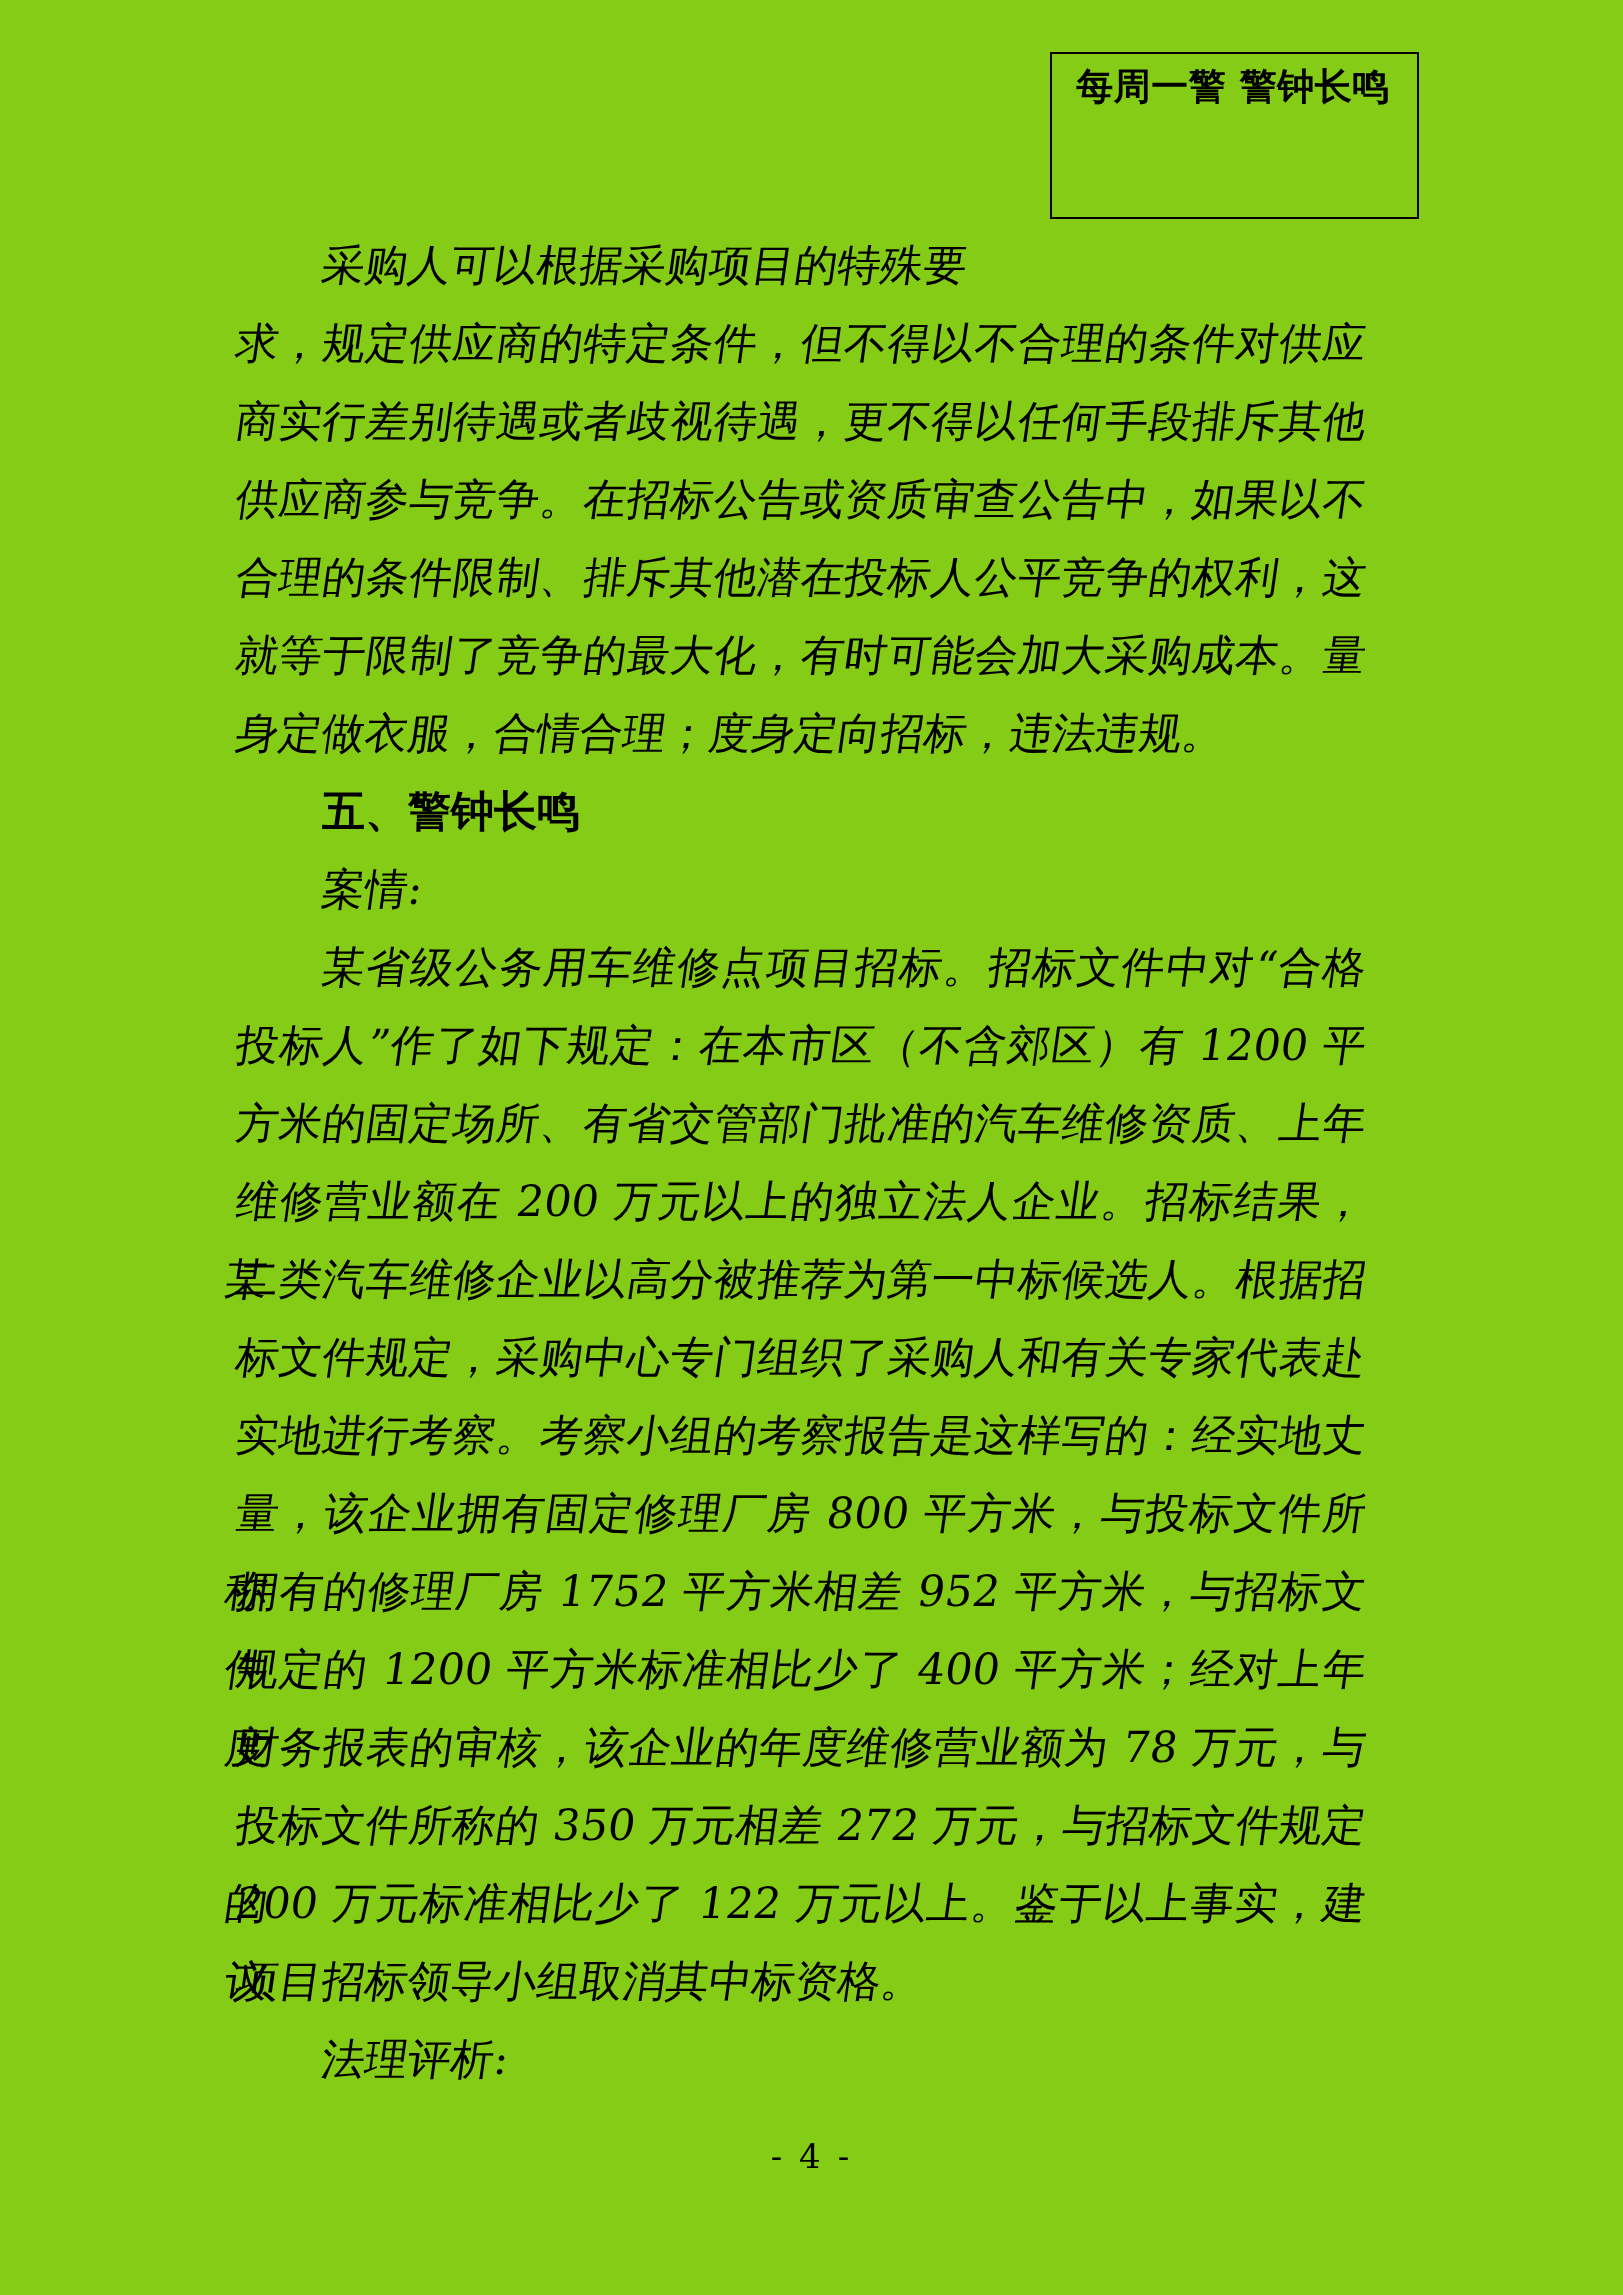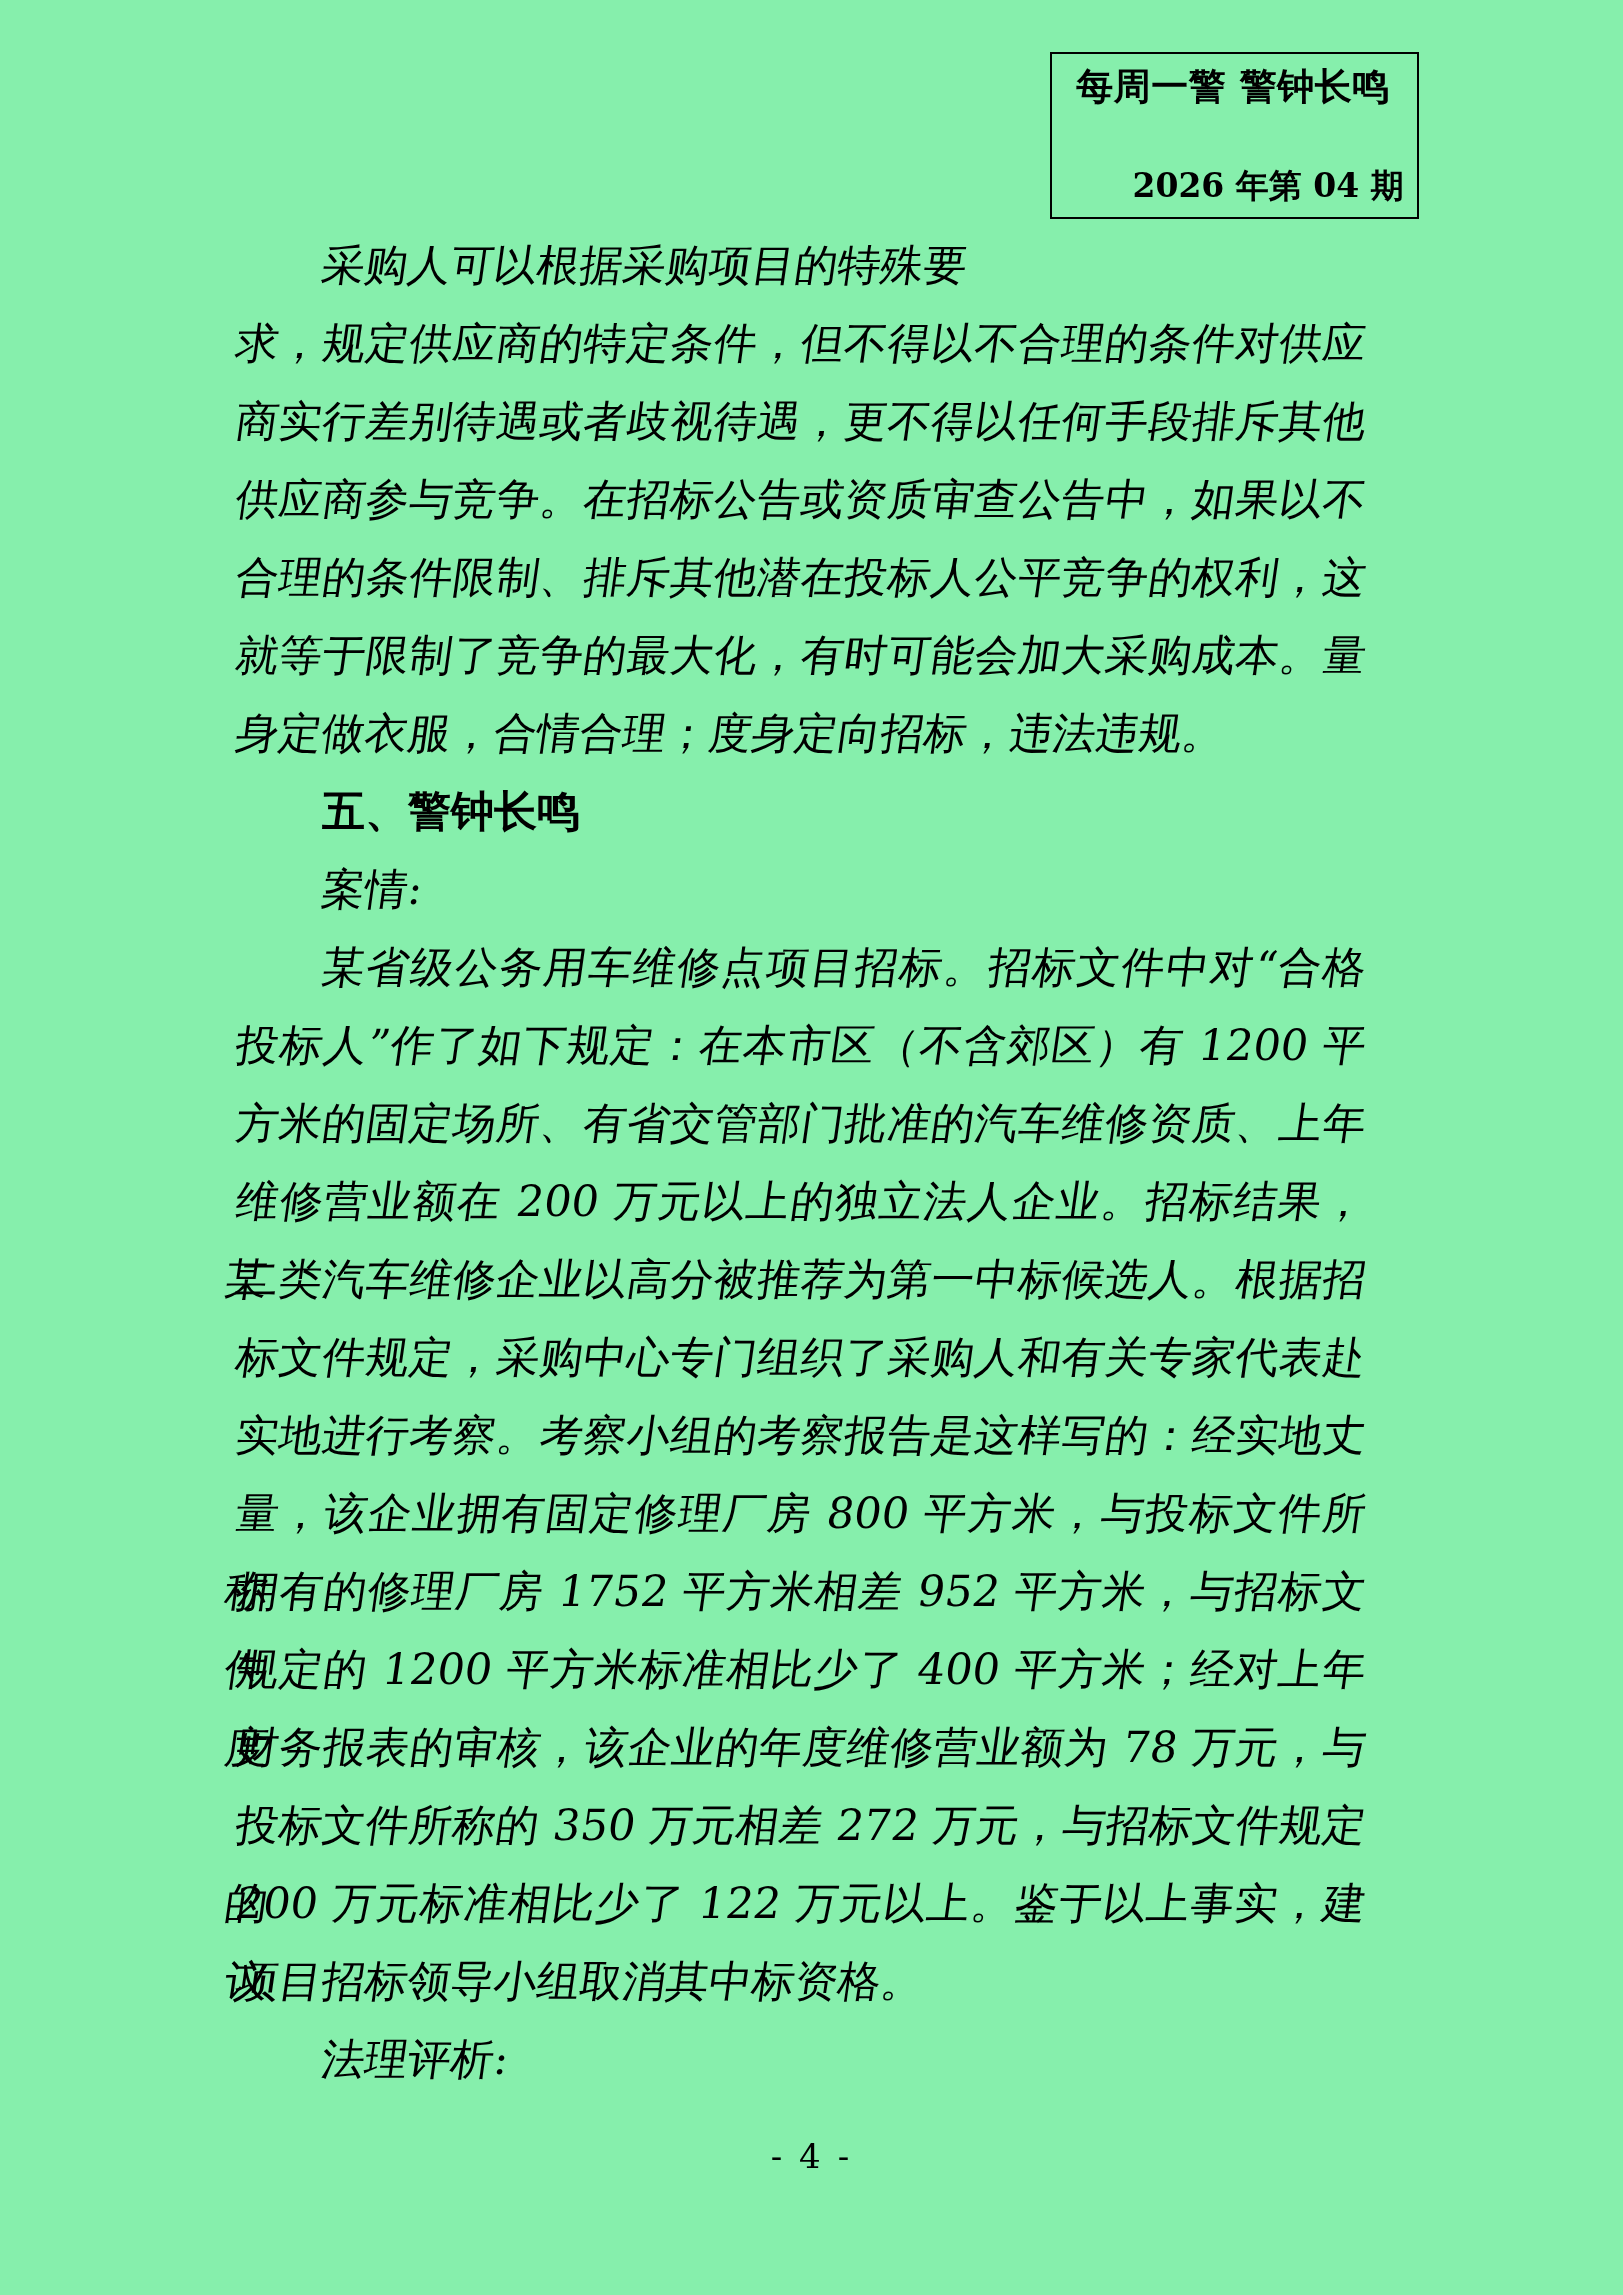--- a/index.html
+++ b/index.html
@@ -4,21 +4,21 @@
 <style>
   html, body {
     margin: 0;
     padding: 0;
     background: #ffffff;
   }
   .page {
     position: relative;
     width: 1623px;
     height: 2295px;
-    background: #86efac;
+    background: #84cc16;
     color: #000000;
     overflow: hidden;
     font-family: "DejaVu Serif", serif;
   }
 
   
   .header-box {
     position: absolute;
     left: 1050px;
     top: 52px;
@@ -86,21 +86,20 @@
     letter-spacing: 3.1px;
   }
 </style>
 </head>
 <body>
 
 <div class="page">
 
   <div class="header-box">
     <div class="hb-title">每周一警 警钟长鸣</div>
-    <div class="hb-year">2026 年第 04 期</div>
   </div>
 
   <div class="body-text">
     <div class="ln kai indent">采购人可以根据采购项目的特殊要</div>
     <div class="ln kai j">求，规定供应商的特定条件，但不得以不合理的条件对供应</div>
     <div class="ln kai j">商实行差别待遇或者歧视待遇，更不得以任何手段排斥其他</div>
     <div class="ln kai j">供应商参与竞争。在招标公告或资质审查公告中，如果以不</div>
     <div class="ln kai j">合理的条件限制、排斥其他潜在投标人公平竞争的权利，这</div>
     <div class="ln kai j">就等于限制了竞争的最大化，有时可能会加大采购成本。量</div>
     <div class="ln kai">身定做衣服，合情合理；度身定向招标，违法违规。</div>

